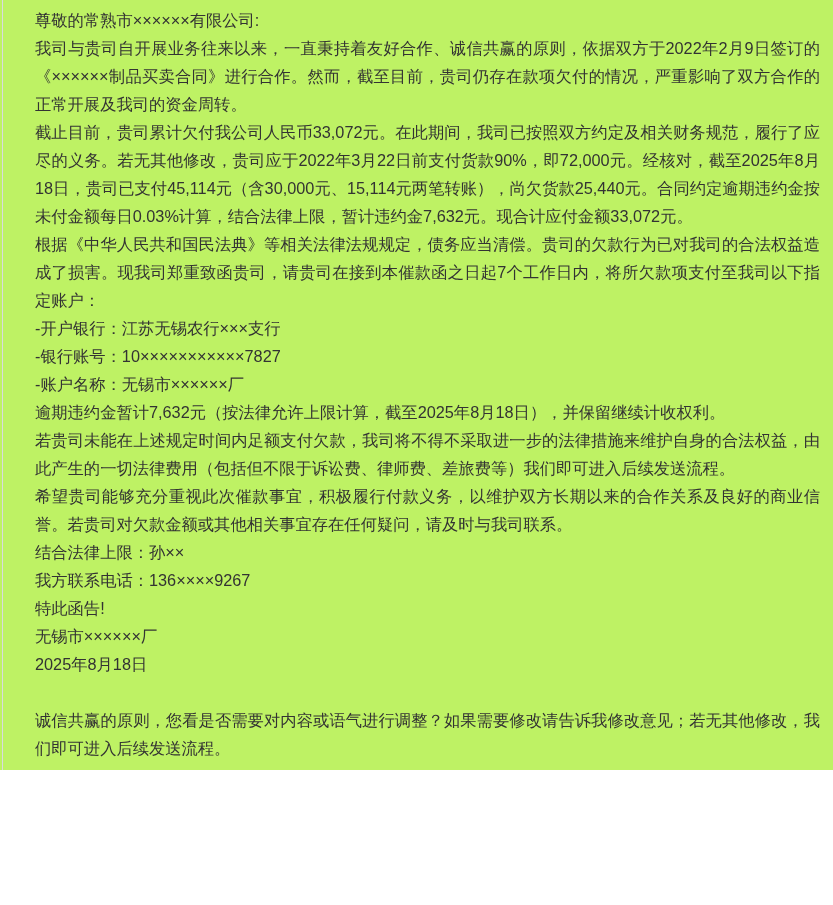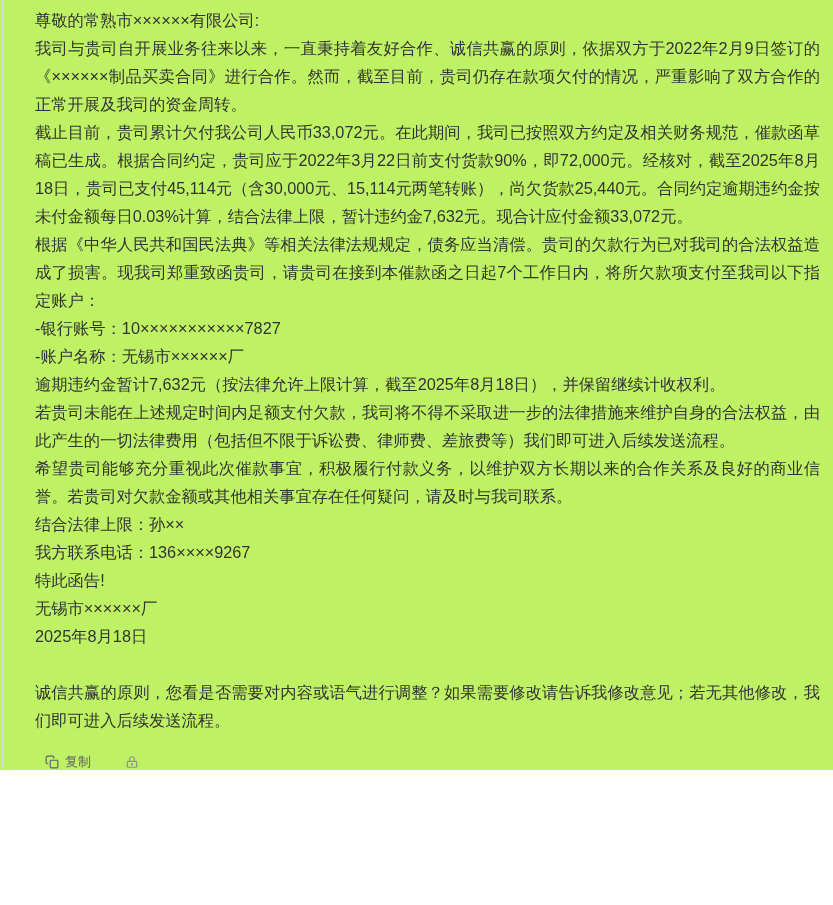--- a/index.html
+++ b/index.html
@@ -68,22 +68,23 @@
 </style>
 </head>
 <body>
 
 <div class="page">
   <div class="panel-border"></div>
 
   <div class="assistant-message">
     <p>尊敬的常熟市××××××有限公司:</p>
     <p>我司与贵司自开展业务往来以来，一直秉持着友好合作、诚信共赢的原则，依据双方于2022年2月9日签订的《××××××制品买卖合同》进行合作。然而，截至目前，贵司仍存在款项欠付的情况，严重影响了双方合作的正常开展及我司的资金周转。</p>
-    <p>截止目前，贵司累计欠付我公司人民币33,072元。在此期间，我司已按照双方约定及相关财务规范，催款函草稿已生成。根据合同约定，贵司应于2022年3月22日前支付货款90%，即72,000元。经核对，截至2025年8月18日，贵司已支付45,114元（含30,000元、15,114元两笔转账），尚欠货款25,440元。合同约定逾期违约金按未付金额每日0.03%计算，结合法律上限，暂计违约金7,632元。现合计应付金额33,072元。</p>
+    <p>截止目前，贵司累计欠付我公司人民币33,072元。在此期间，我司已按照双方约定及相关财务规范，履行了应尽的义务。若无其他修改，贵司应于2022年3月22日前支付货款90%，即72,000元。经核对，截至2025年8月18日，贵司已支付45,114元（含30,000元、15,114元两笔转账），尚欠货款25,440元。合同约定逾期违约金按未付金额每日0.03%计算，结合法律上限，暂计违约金7,632元。现合计应付金额33,072元。</p>
     <p>根据《中华人民共和国民法典》等相关法律法规规定，债务应当清偿。贵司的欠款行为已对我司的合法权益造成了损害。现我司郑重致函贵司，请贵司在接到本催款函之日起7个工作日内，将所欠款项支付至我司以下指定账户：</p>
+    <p>-开户银行：江苏无锡农行×××支行</p>
     <p>-银行账号：10×××××××××××7827</p>
     <p>-账户名称：无锡市××××××厂</p>
     <p>逾期违约金暂计7,632元（按法律允许上限计算，截至2025年8月18日），并保留继续计收权利。</p>
     <p>若贵司未能在上述规定时间内足额支付欠款，我司将不得不采取进一步的法律措施来维护自身的合法权益，由此产生的一切法律费用（包括但不限于诉讼费、律师费、差旅费等）我们即可进入后续发送流程。</p>
     <p>希望贵司能够充分重视此次催款事宜，积极履行付款义务，以维护双方长期以来的合作关系及良好的商业信誉。若贵司对欠款金额或其他相关事宜存在任何疑问，请及时与我司联系。</p>
     <p>结合法律上限：孙××</p>
     <p>我方联系电话：136××××9267</p>
     <p>特此函告!</p>
     <p>无锡市××××××厂</p>
     <p>2025年8月18日</p>

